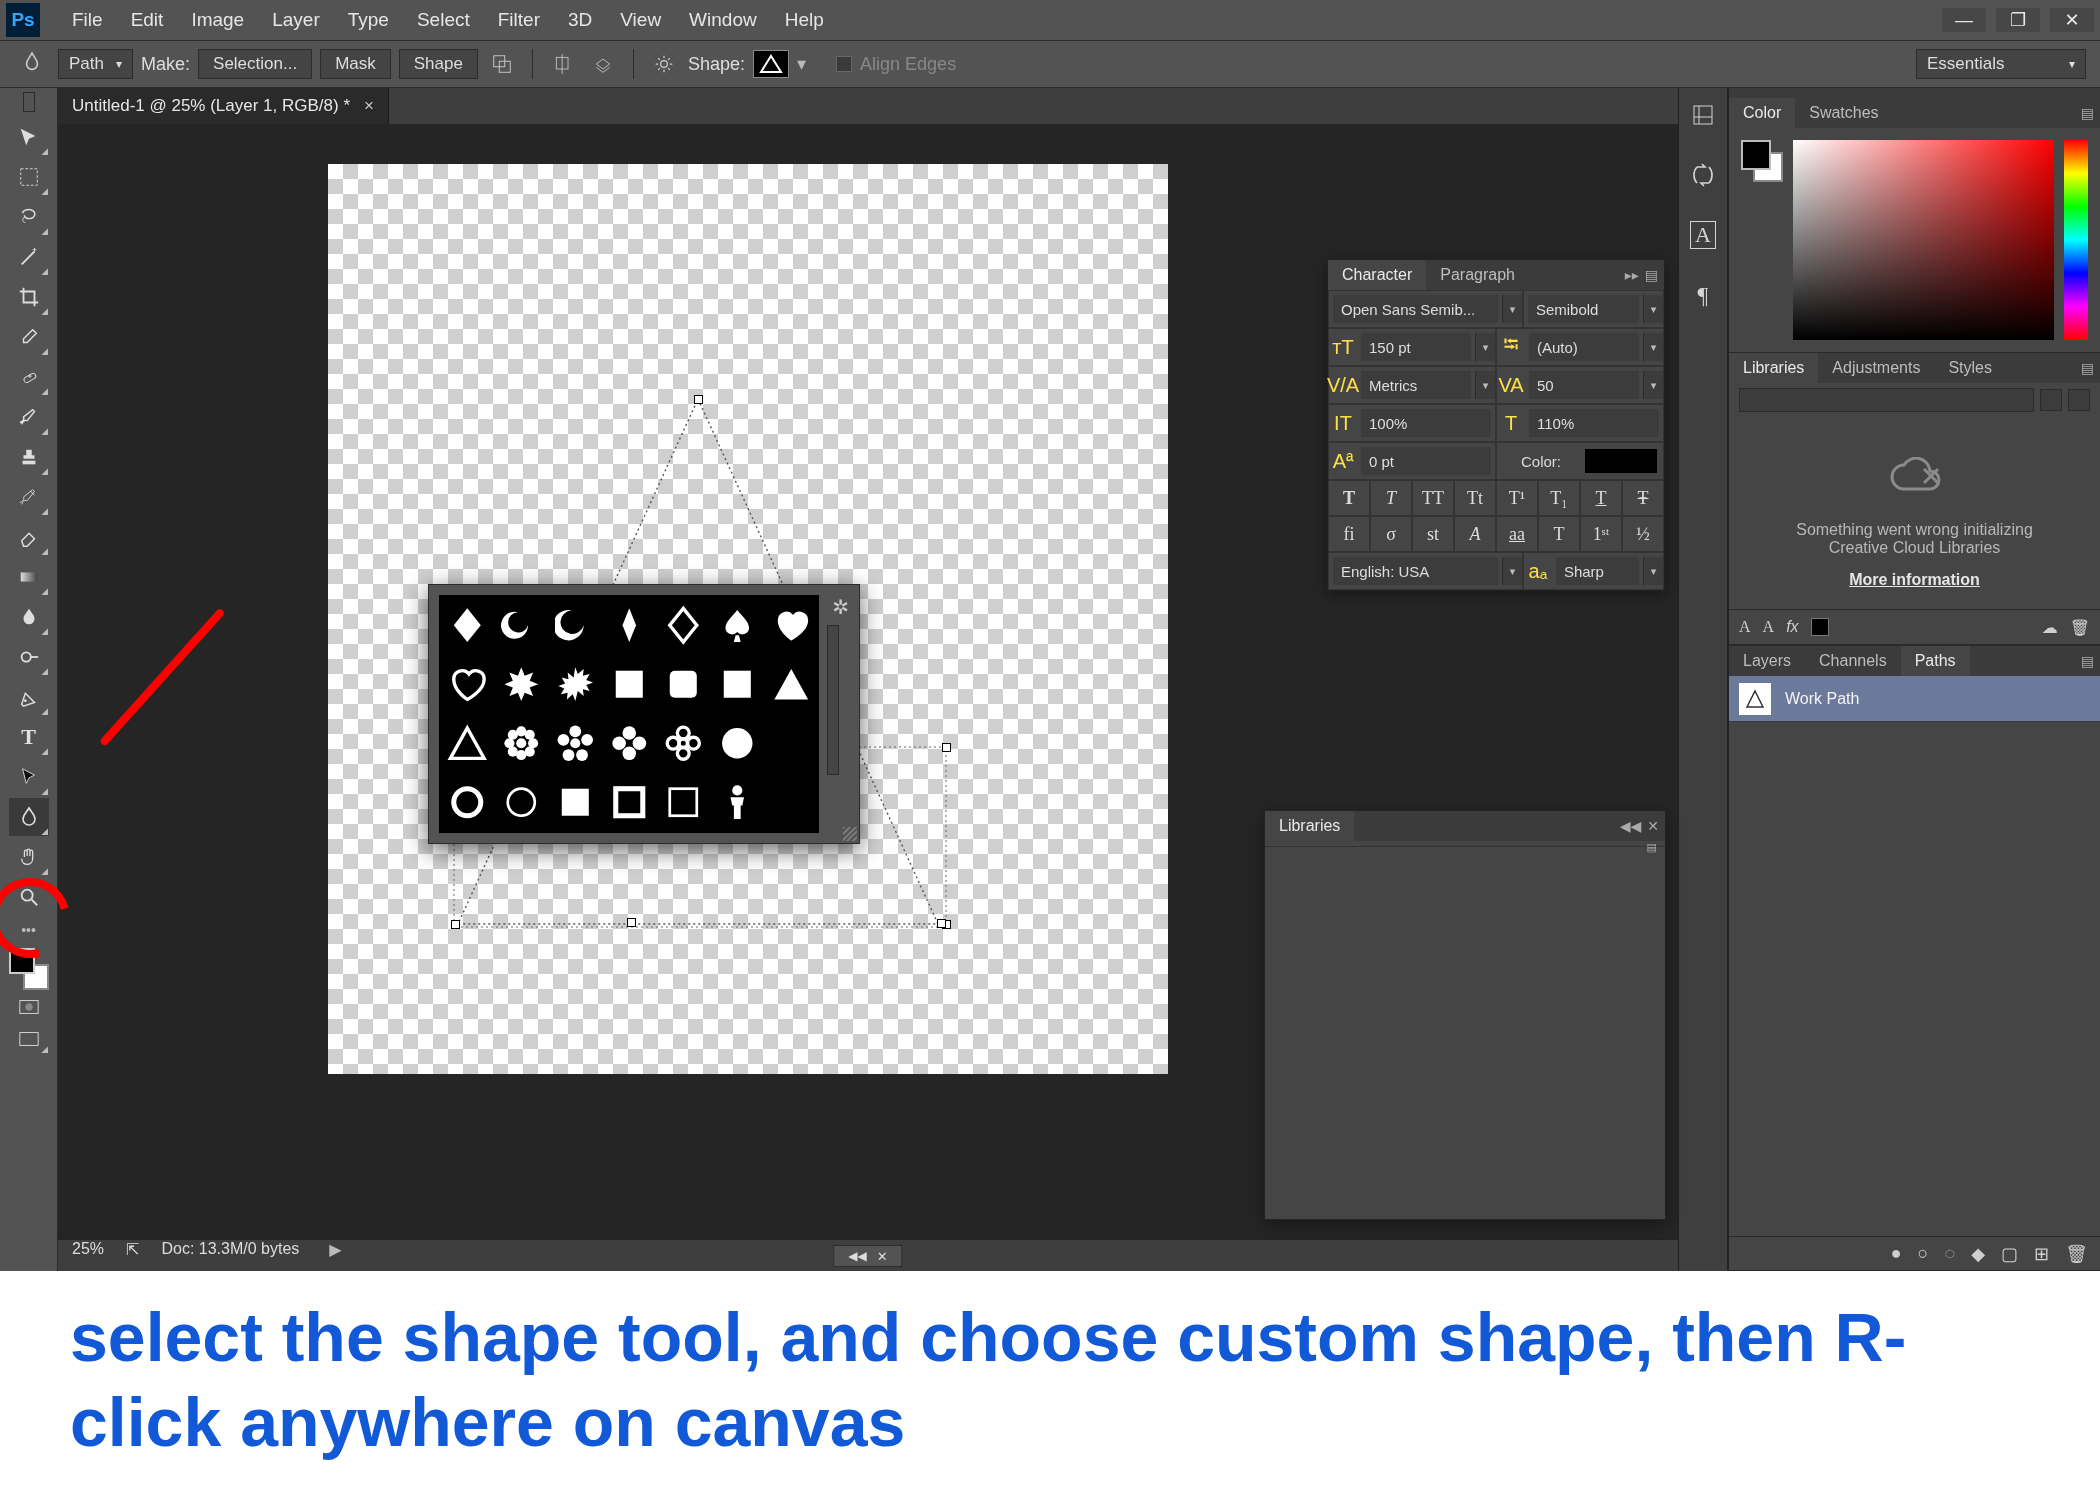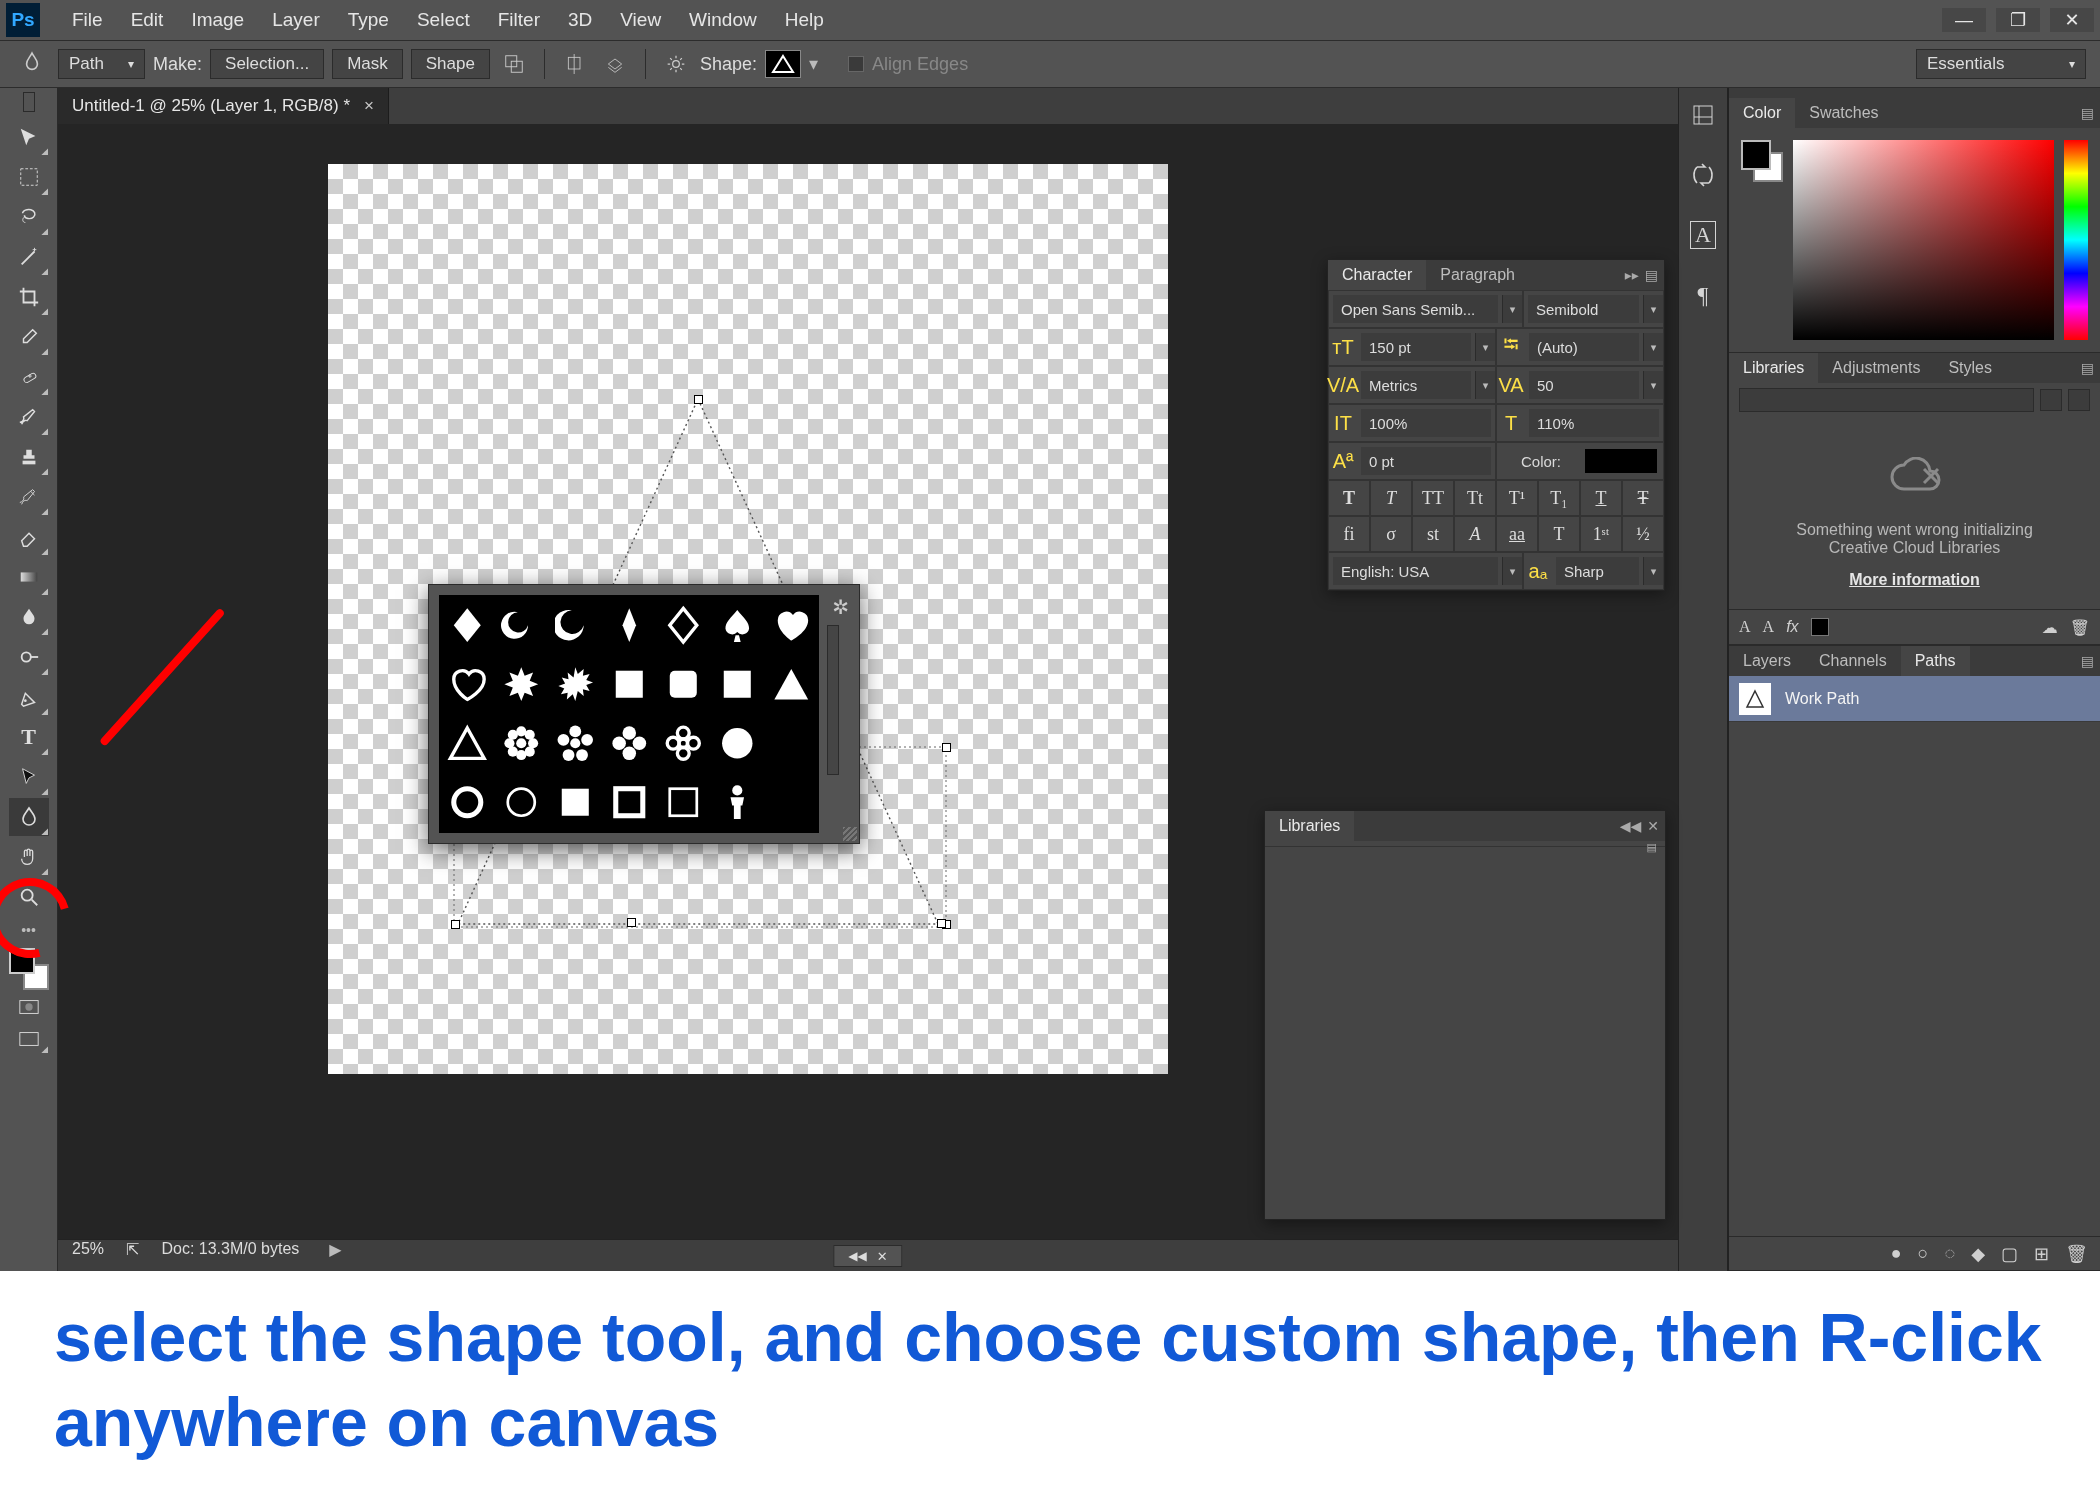--- a/index.html
+++ b/index.html
@@ -10,21 +10,21 @@
 
 .menubar { height: 40px; background: #535353; display: flex; align-items: center; padding: 0 6px; color: #e6e6e6; font-size: 19px; }
 .menubar .ps-logo { width: 34px; height: 34px; background: #001e36; color: #31a8ff; font-weight: 700; font-size: 19px; display:flex; align-items:center; justify-content:center; border-radius: 0; margin-right: 18px; }
 .menubar .menu-item { padding: 0 14px; cursor: default; }
 .win-controls { margin-left: auto; display: flex; gap: 10px; }
 .win-btn { width: 44px; height: 24px; background: #474747; color: #e6e6e6; font-size: 18px; display:flex; align-items:center; justify-content:center; }
 
 
 .optionsbar { height: 48px; background: #535353; display:flex; align-items:center; padding: 0 14px; color:#ddd; font-size:18px; border-top:1px solid #2c2c2c; border-bottom:1px solid #2c2c2c; gap: 8px; }
 .optionsbar .tool-icon { width: 36px; height: 36px; color:#ccc; display:flex; align-items:center; justify-content:center; }
-.dropdown { background:#444; border:1px solid #2b2b2b; height:30px; display:flex; align-items:center; padding:0 10px; gap:24px; color:#ddd; font-size:17px; }
+.dropdown { background:#444; border:1px solid #2b2b2b; height:30px; display:flex; align-items:center; padding:0 10px; gap:12px; color:#ddd; font-size:17px; }
 .dropdown .caret { font-size:12px; }
 .btn { background:#444; border:1px solid #2b2b2b; height:30px; display:flex; align-items:center; padding:0 14px; color:#ddd; font-size:17px; }
 .sep { width:1px; height:30px; background:#2c2c2c; margin:0 6px; }
 .icon-btn { width:32px; height:32px; color:#c9c9c9; display:flex; align-items:center; justify-content:center; }
 .shape-preview { width:36px; height:28px; background:#000; border:1px solid #888; display:flex; align-items:center; justify-content:center; }
 .workspace-select { margin-left:auto; }
 
 
 .main { flex:1; display:flex; min-height:0; }
 
@@ -122,21 +122,21 @@
 .paths-body { flex:1; display:flex; flex-direction:column; }
 .path-row { height:46px; background:#6b7a9b; display:flex; align-items:center; padding:0 10px; gap:14px; color:#f4f4f4; font-size:16px; border-bottom:1px solid #3a3a3a; }
 .path-thumb { width:32px; height:32px; background:#fff; display:flex; align-items:center; justify-content:center; }
 .paths-footer { height:34px; border-top:1px solid #2a2a2a; display:flex; align-items:center; justify-content:flex-end; gap:16px; padding:0 12px; color:#cfcfcf; font-size:18px; }
 
 
 .anno-circle { position:absolute; top:878px; left:-10px; width:80px; height:80px; border:8px solid #ff0000; border-right-color:transparent; border-radius:50%; transform:rotate(30deg); }
 .anno-line { position:absolute; top:740px; left:102px; width:180px; height:8px; background:#ff0000; border-radius:4px; transform:rotate(-48deg); transform-origin:left center; }
 
 
-.caption { width:2100px; height:229px; background:#fff; padding:24px 54px; color:#1159d6; font-weight:700; font-size:68px; line-height:1.25; font-family: "Segoe UI", Arial, sans-serif; }
+.caption { width:2100px; height:229px; background:#fff; padding:24px 70px; color:#1159d6; font-weight:700; font-size:68px; line-height:1.25; font-family: "Segoe UI", Arial, sans-serif; }
 </style>
 </head>
 <body>
 
 <div class="app">
 
   <div class="menubar">
     <div class="ps-logo">Ps</div>
     <div class="menu-item">File</div>
     <div class="menu-item">Edit</div>

